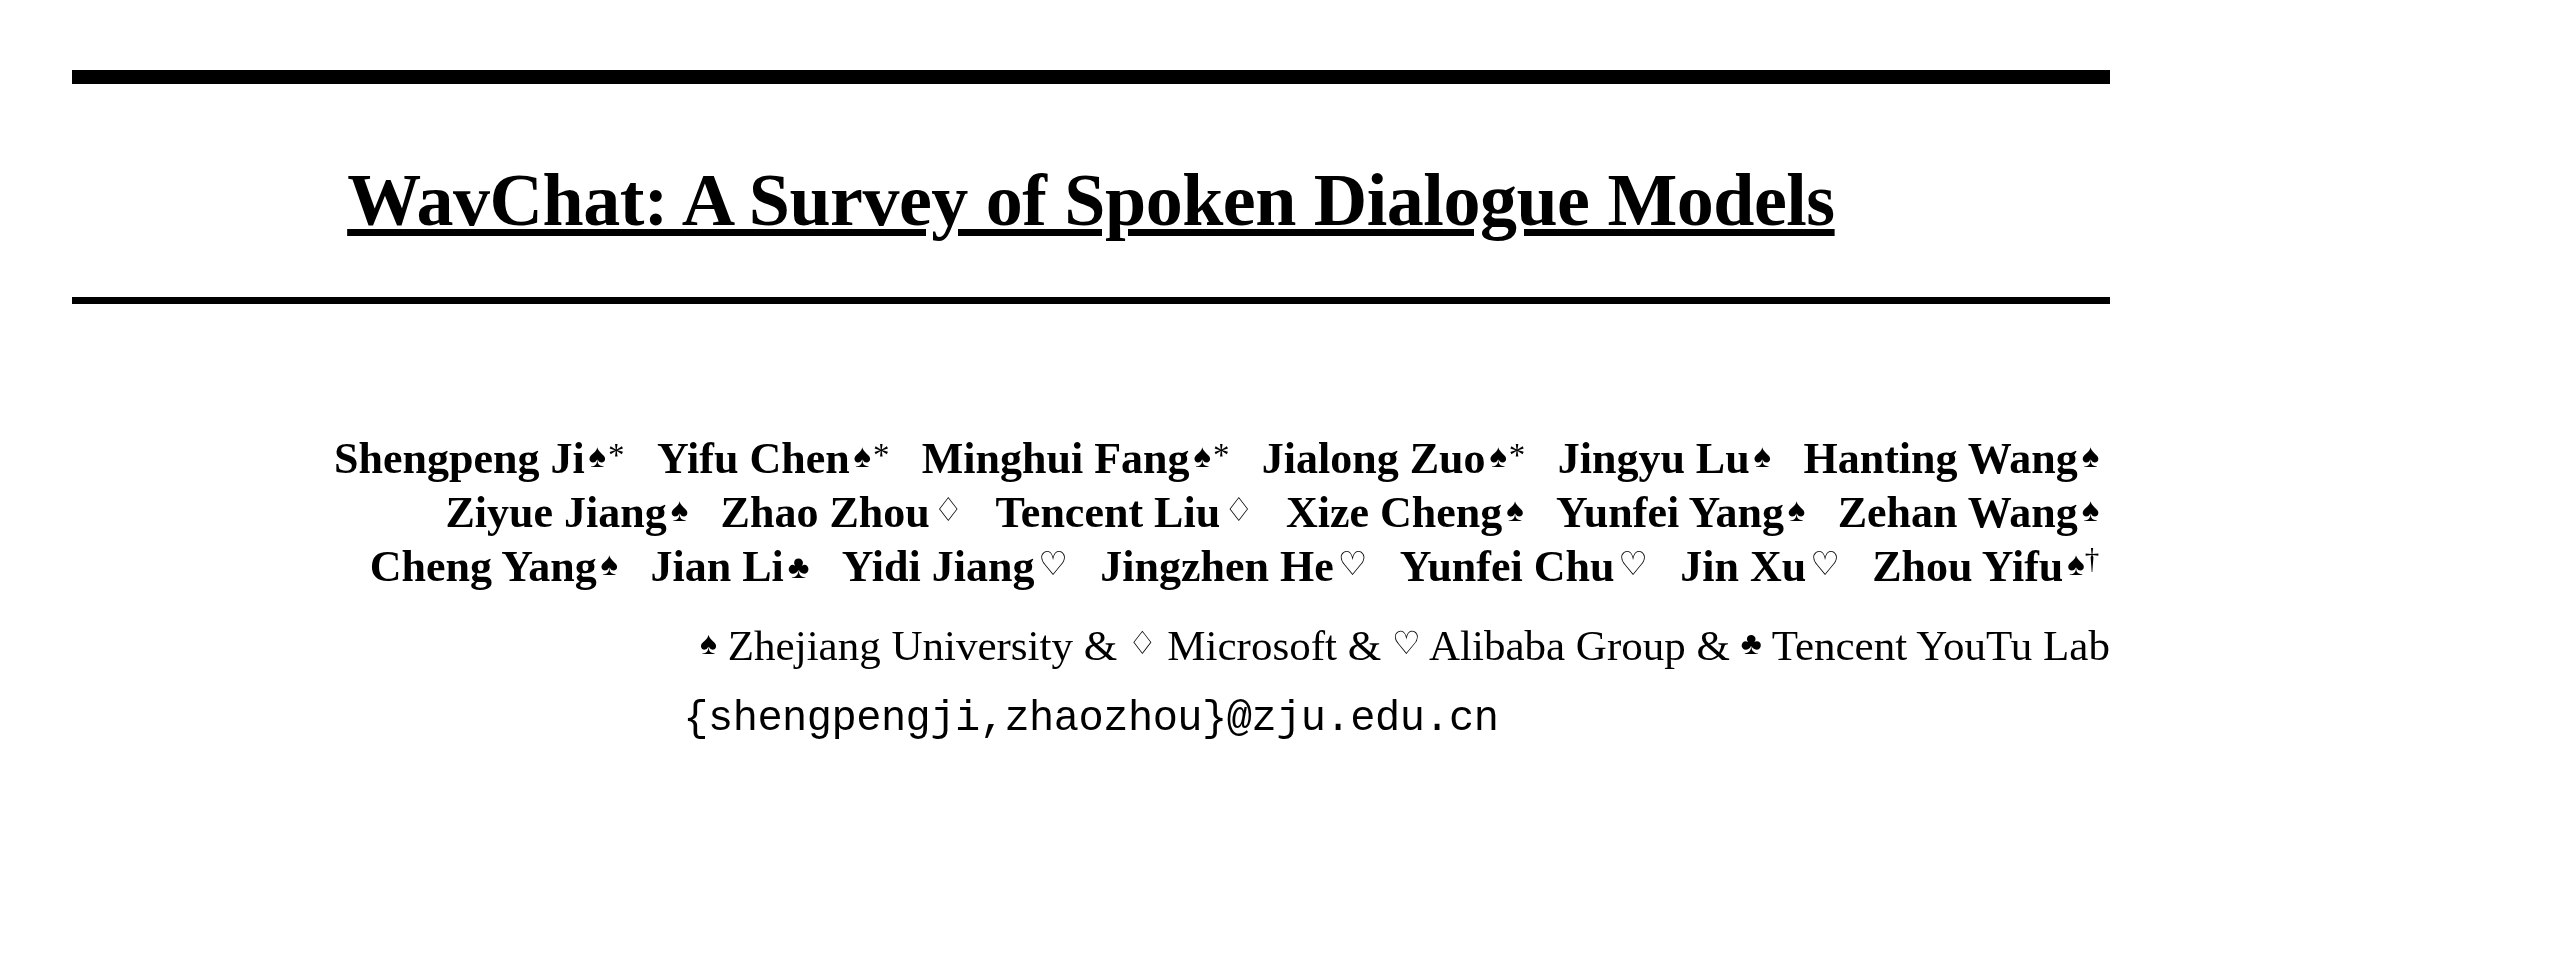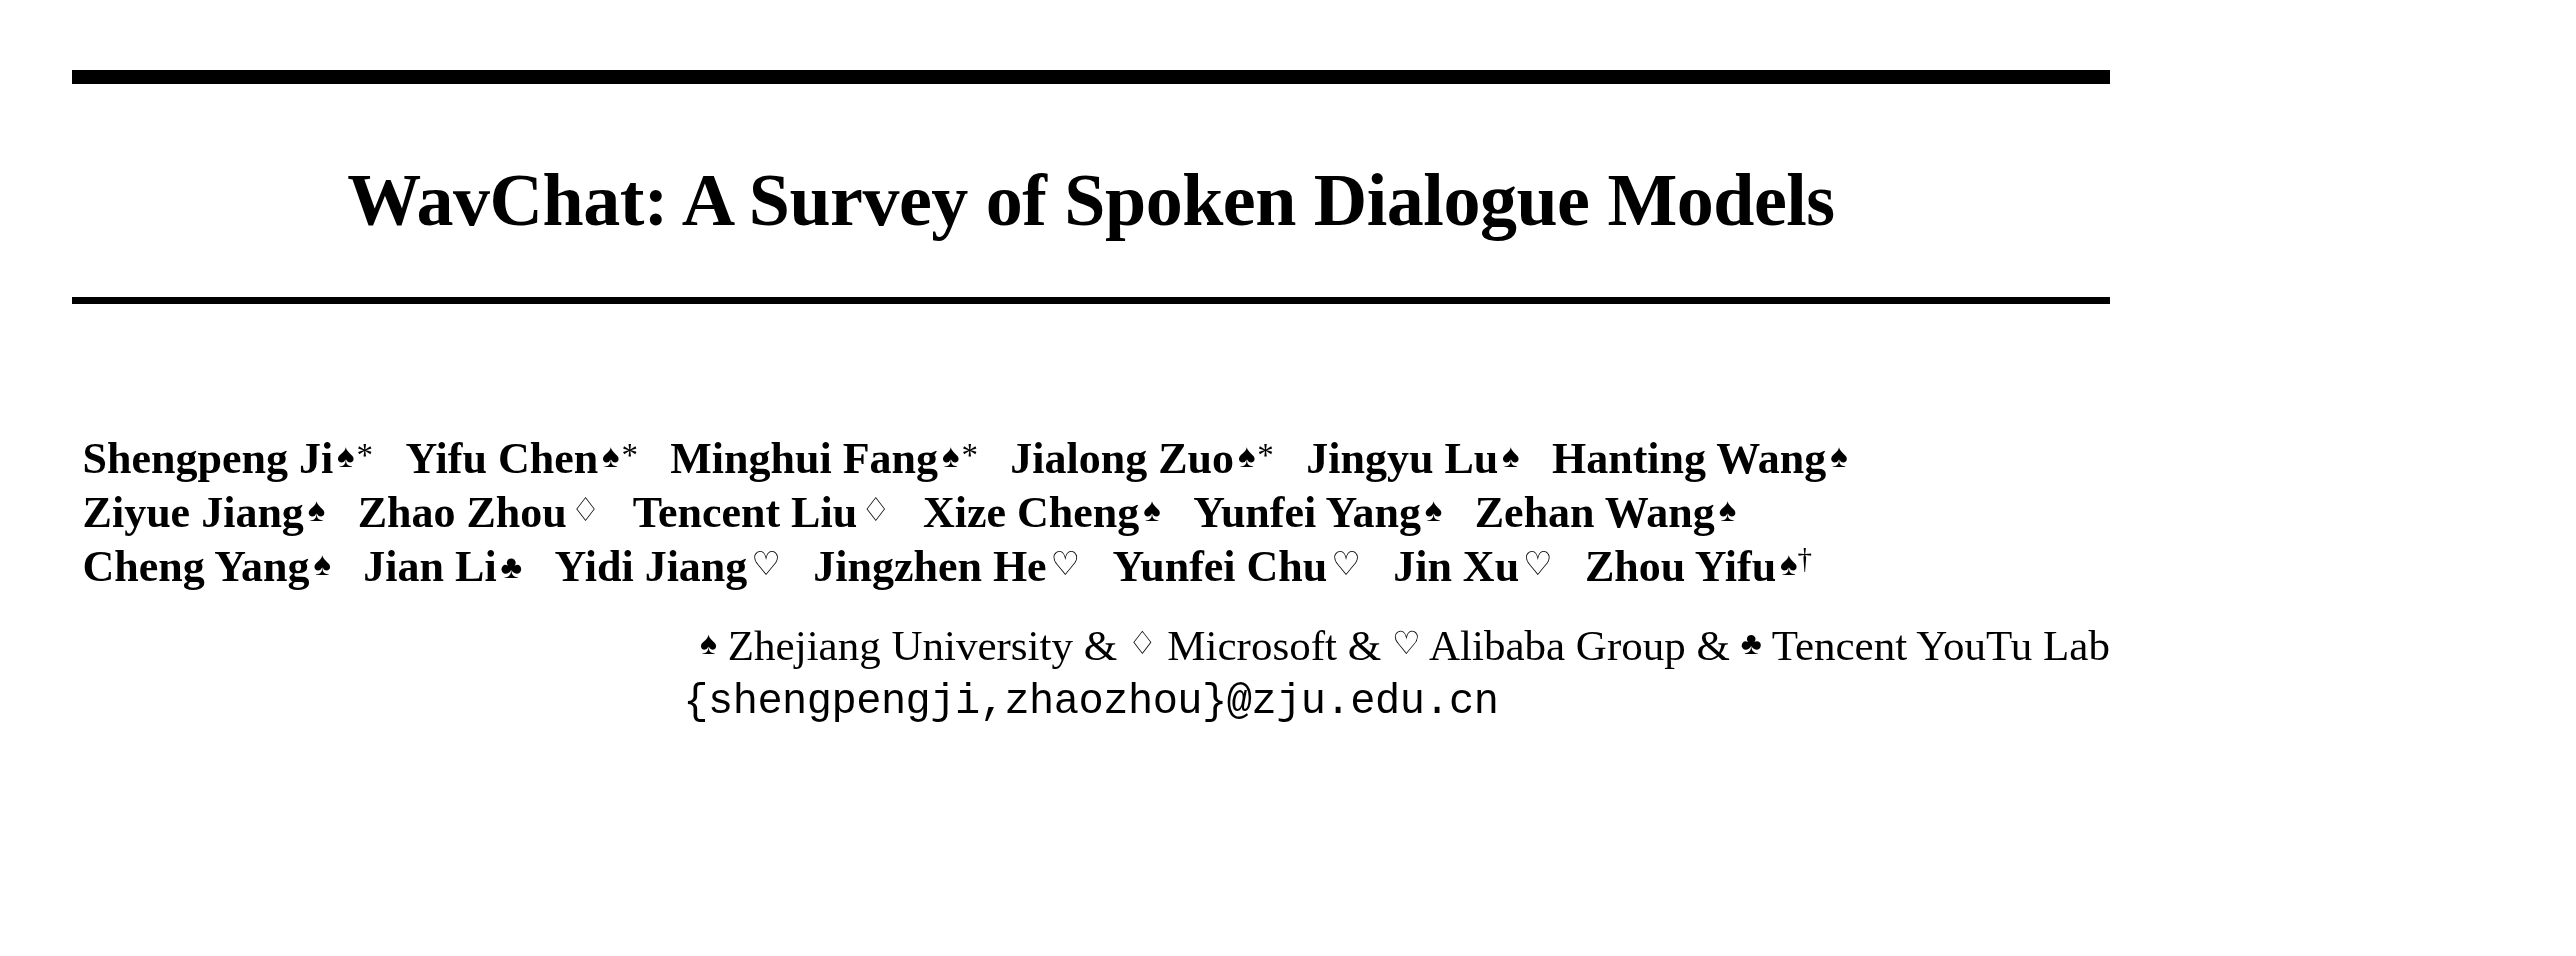--- a/index.html
+++ b/index.html
@@ -30,32 +30,33 @@
   }
   .title {
     text-align: center;
     font-weight: bold;
     font-size: 74px;
     letter-spacing: -0.5px;
     line-height: 1.1;
     margin: 76px 0 0 0;
     width: 2038px;
     margin-left: 3.9px;
+    text-decoration: underline;
   }
   .rule-bottom {
     margin: 56px 0 0 3.9px;
     height: 6.8px;
     background: #000;
     width: 2038px;
   }
   .authors {
     margin-top: 128px;
     width: 2038px;
     margin-left: 3.9px;
-    text-align: left;
+    text-align: right;
     font-weight: bold;
     font-size: 44px;
     line-height: 1.23;
   }
   .author-line {
     white-space: nowrap;
     display: block;
   }
   .author {
     display: inline;
@@ -92,21 +93,21 @@
     font-size: 43px;
     font-weight: normal;
     line-height: 1.25;
     white-space: nowrap;
   }
   .aff-sym {
     font-size: 32px;
     vertical-align: 0.18em;
   }
   .email {
-    margin-top: 5px;
+    margin-top: 22px;
     width: 2038px;
     margin-left: 3.9px;
     text-align: center;
     font-family: "Liberation Mono", monospace;
     font-size: 42px;
     letter-spacing: -0.5px;
   }
 </style>
 </head>
 <body>

